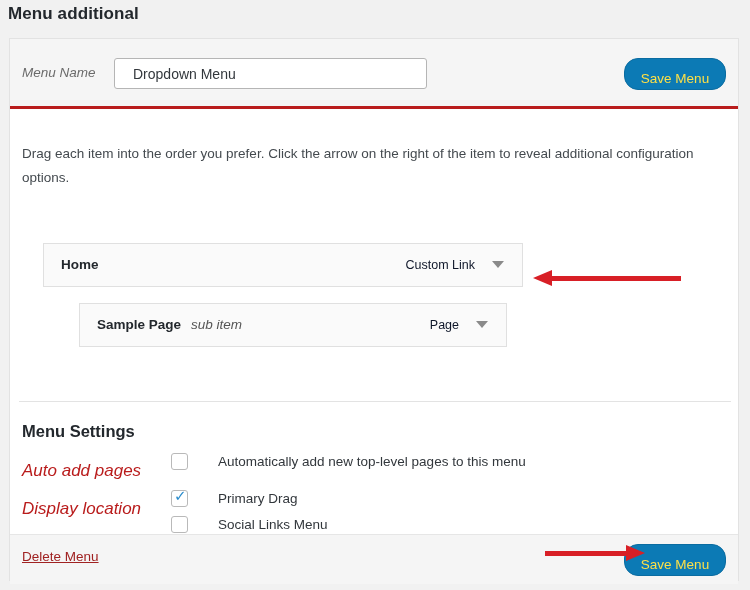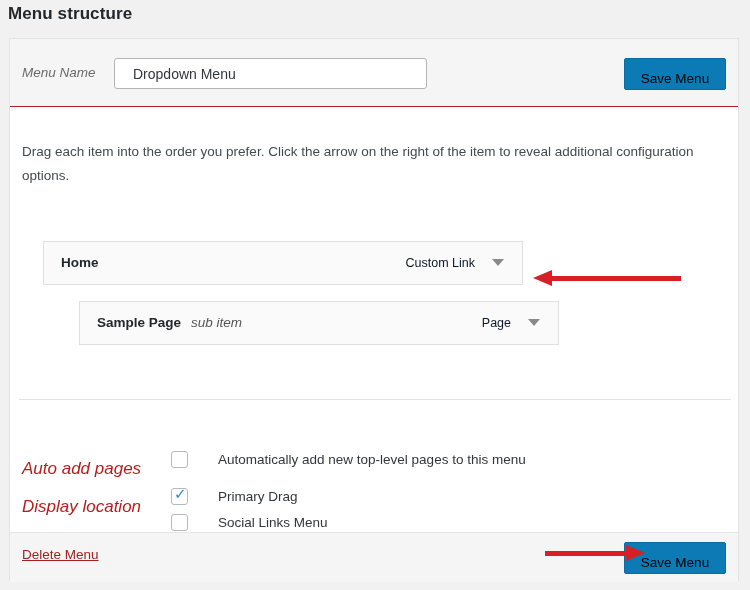--- a/index.html
+++ b/index.html
@@ -32,21 +32,21 @@
     height: 543px;
     background: #ffffff;
     border: 1px solid #e2e2e2;
     box-sizing: border-box;
   }
   
   .panel-header {
     position: relative;
     height: 67px;
     background: #f5f5f5;
-    border-bottom: 1px solid #b91c1c;
+    border-bottom: 3px solid #b91c1c;
   }
   .menu-name-label {
     position: absolute;
     left: 12px;
     top: 26px;
     font-size: 13.5px;
     font-style: italic;
     color: #6b6b6b;
   }
   .menu-name-input {
@@ -62,22 +62,22 @@
     font-family: "Liberation Sans", sans-serif;
     font-size: 14px;
     color: #32373c;
     padding: 0 18px;
     outline: none;
   }
   .btn-save {
     position: absolute;
     background: #0c7ab5;
     border: 1px solid #0a6ca1;
-    border-radius: 2px;
-    color: #000000;
+    border-radius: 14px;
+    color: #fde047;
     font-family: "Liberation Sans", sans-serif;
     font-size: 13.5px;
     cursor: pointer;
     padding: 12px;
   }
   .btn-save-top {
     right: 12px;
     top: 19px;
     width: 102px;
     height: 32px;
@@ -111,21 +111,21 @@
     border: 1px solid #e0e0e0;
     height: 44px;
   }
   .menu-item.top {
     margin-left: 9px;
     width: 480px;
   }
   .menu-item.sub {
     margin-left: 45px;
     margin-top: 16px;
-    width: 480px;
+    width: 428px;
     text-decoration: underline;
   }
   .mi-title {
     position: absolute;
     left: 17px;
     top: 13px;
     font-size: 13.5px;
     font-weight: bold;
     color: #23282d;
   }
@@ -256,21 +256,21 @@
   #arrow-subitem { left: 533px; top: 270px; width: 148px; height: 17px; }
   #arrow-subitem .arrow-line { left: 18px; width: 130px; }
   #arrow-subitem .arrow-head { left: 0; border-right: 19px solid #d81f26; }
   #arrow-savebtn { left: 545px; top: 545px; width: 100px; height: 17px; }
   #arrow-savebtn .arrow-line { left: 0; width: 82px; }
   #arrow-savebtn .arrow-head { right: 0; border-left: 19px solid #d81f26; }
 </style>
 </head>
 <body>
 
-<div class="page-title">Menu structure</div>
+<div class="page-title">Menu additional</div>
 
 <div class="panel">
 
   <div class="panel-header">
     <div class="menu-name-label">Menu Name</div>
     <input class="menu-name-input" type="text" value="Dropdown Menu" style="">
     <button class="btn-save btn-save-top">Save Menu</button>
   </div>
 
   <div class="panel-body">
@@ -289,20 +289,21 @@
         <span class="mi-title">Sample Page</span>
         <span class="mi-subtitle">sub item</span>
         <span class="mi-type">Page</span>
         <span class="mi-caret"></span>
       </div>
 
     </div>
 
     <div class="divider"></div>
 
+    <div class="settings-title">Menu Settings</div>
 
     <div class="setting-label lbl-autoadd">Auto add pages</div>
     <div class="checkbox cb1"></div>
     <div class="cb-text txt1">Automatically add new top-level pages to this menu</div>
 
     <div class="setting-label lbl-displayloc">Display location</div>
 
     <div class="checkbox cb2">
       <span class="tick">✓</span>
     </div>

